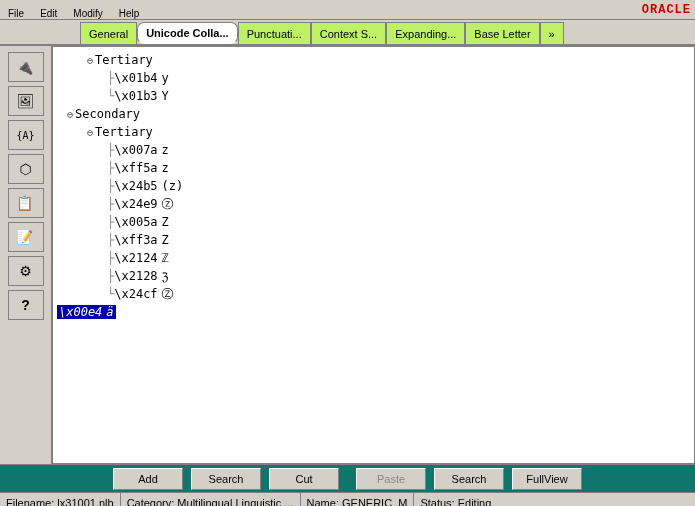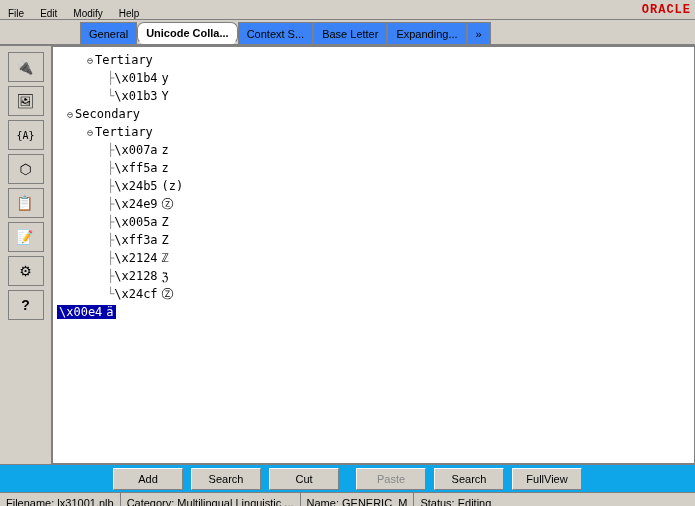--- a/index.html
+++ b/index.html
@@ -47,21 +47,21 @@
       align-items: flex-end;
       padding-top: 4px;
       padding-left: 80px;
       border-bottom: 2px solid #808080;
       height: 26px;
     }
     .tab {
       border: 1px solid #808080;
       border-bottom: none;
       padding: 2px 8px;
-      background: #3b82f6;
+      background: #bef264;
       cursor: pointer;
       font-size: 11px;
       white-space: nowrap;
       height: 22px;
       display: flex;
       align-items: center;
     }
     .tab.active {
       background: #ffffff;
       font-weight: bold;
@@ -142,29 +142,30 @@
     .node-char {
       color: #000;
       margin-left: 4px;
     }
     .selected-row {
       background: #0000aa;
       color: white;
       display: inline-flex;
       align-items: center;
       padding: 0 2px;
+      font-style: italic;
     }
     .selected-row .node-label,
     .selected-row .node-char {
       color: white;
     }
 
     
     .buttons-row {
-      background: #0ea5e9;
+      background: #0f766e;
       border-top: 1px solid #808080;
       display: flex;
       align-items: center;
       justify-content: center;
       gap: 8px;
       height: 28px;
       padding: 3px 8px;
     }
     .action-btn {
       min-width: 70px;
@@ -220,23 +221,24 @@
     <span class="menu-item">Edit</span>
     <span class="menu-item">Modify</span>
     <span class="menu-item">Help</span>
   </div>
   <div class="oracle-logo">ORACLE</div>
 </div>
 
 <div class="tabs-bar">
   <div class="tab">General</div>
   <div class="tab active">Unicode Colla...</div>
+  <div class="tab">Punctuati...</div>
   <div class="tab">Context S...</div>
+  <div class="tab">Expanding...</div>
   <div class="tab">Base Letter</div>
-  <div class="tab">Expanding...</div>
   <div class="tab">»</div>
 </div>
 
 <div class="main-container">
 
   <div class="left-toolbar">
     <div class="toolbar-btn">
       <span>🔌</span>
     </div>
     <div class="toolbar-btn">

